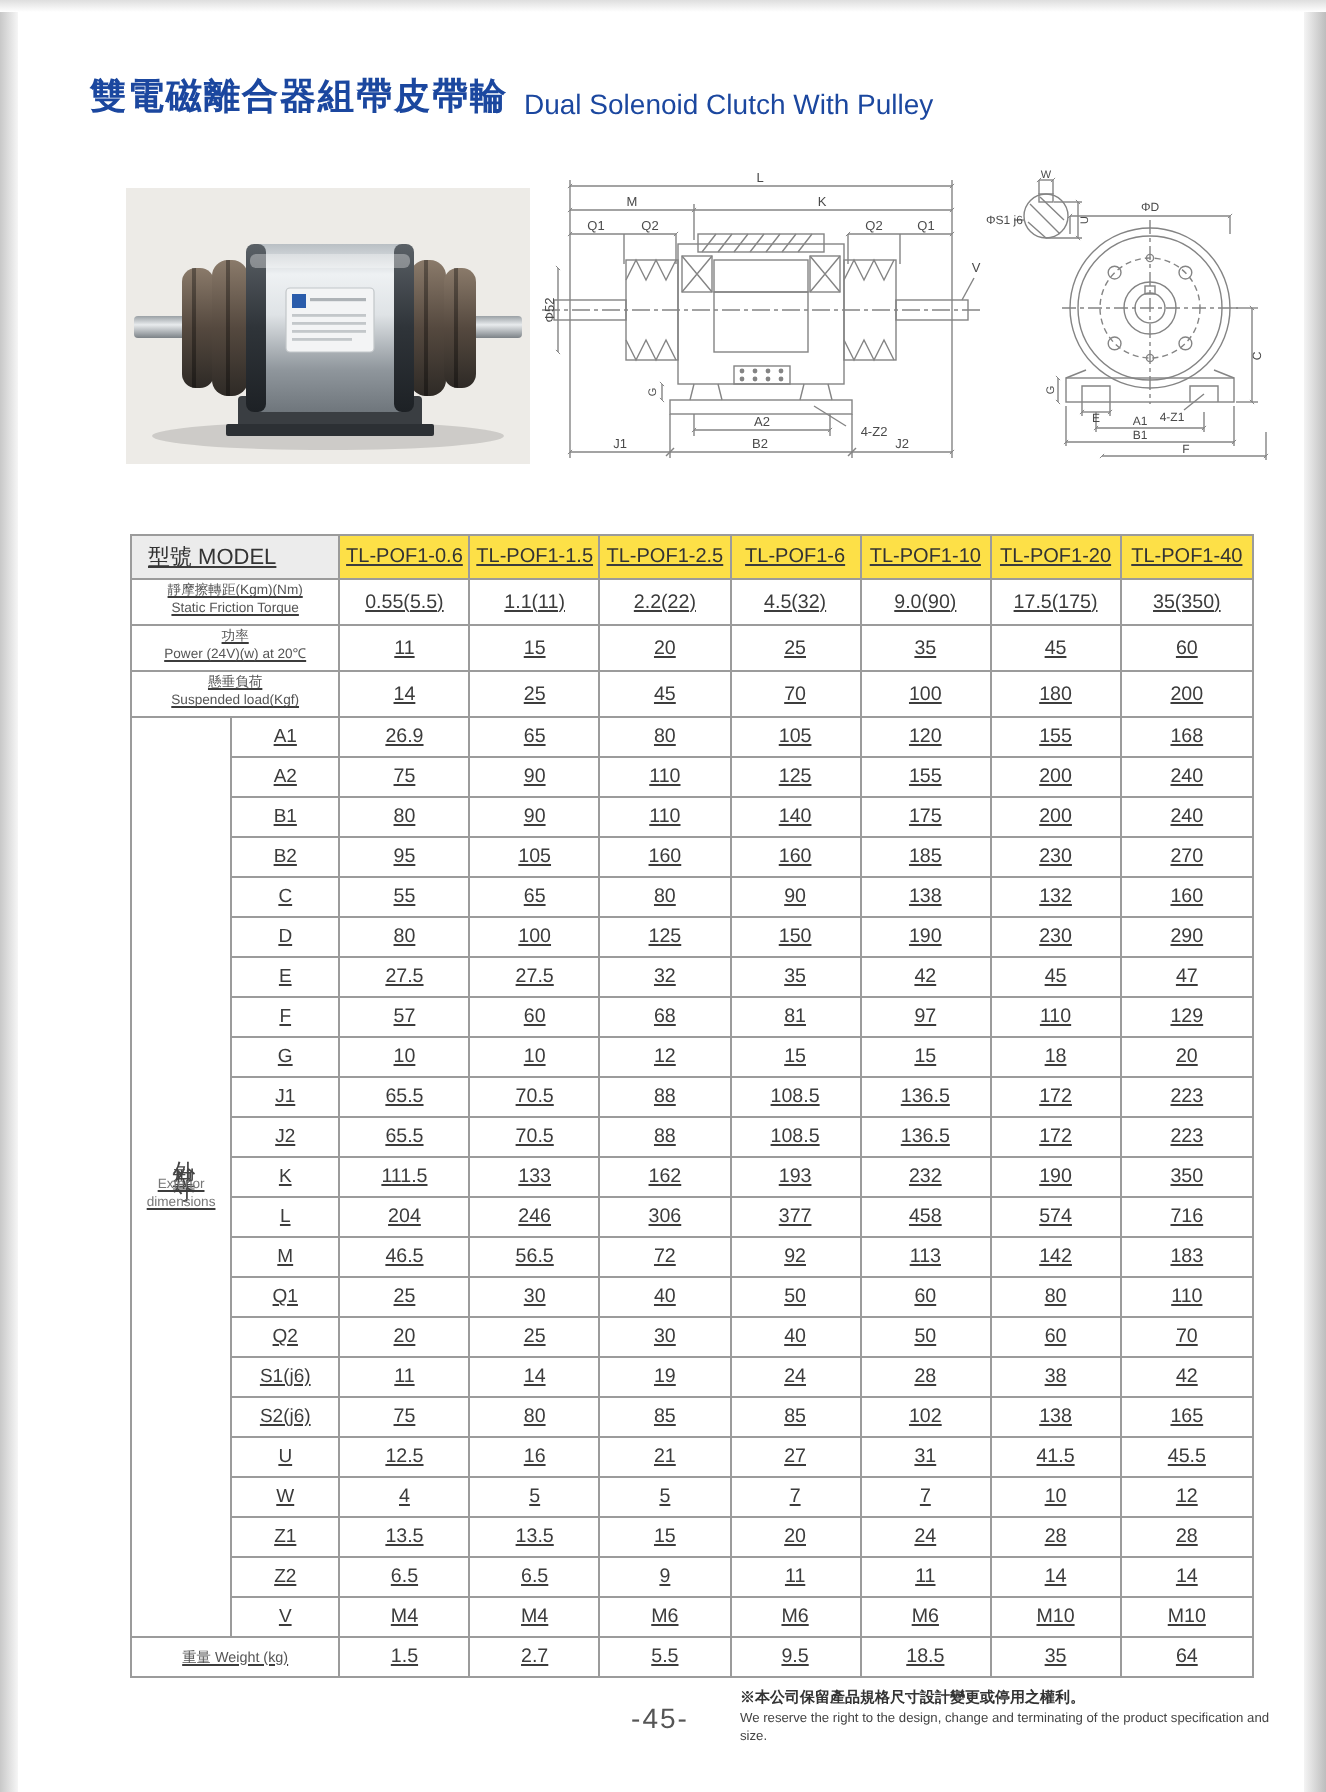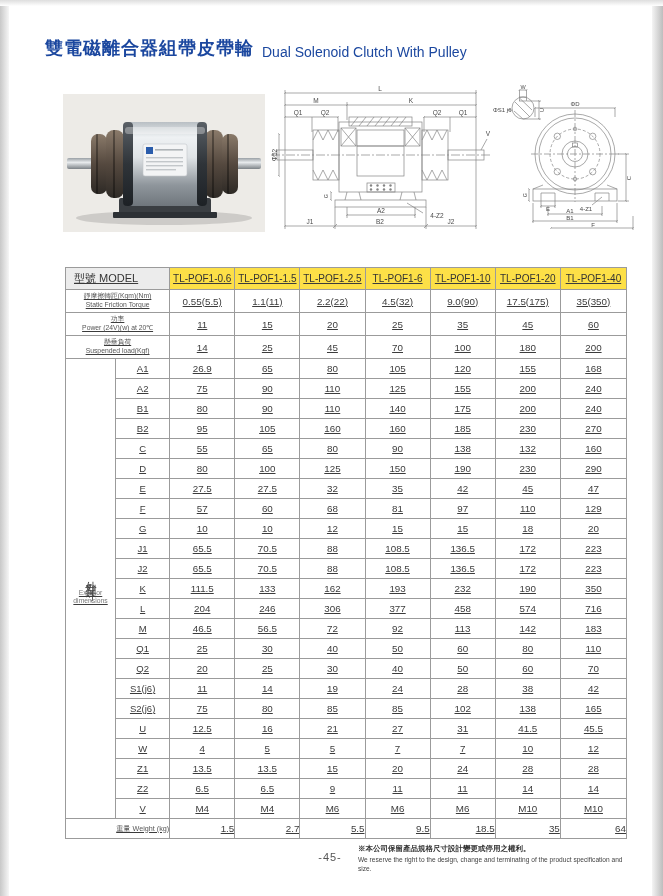--- a/index.html
+++ b/index.html
@@ -36,25 +36,25 @@
   .spec-table th.model-h { text-align:left; padding-left:8px; font-weight:normal; font-size:11px; background:#ececec; height:22px; color:#333; }
   .spec-table th.model-c { font-weight:normal; font-size:10px; background:#fde047; color:#333; }
   .spec-table tr.spec-row td { height:23px;text-align:center; }
   .spec-table td.spec-label { font-size:6.8px; color:#555; line-height:1.3; }
   .spec-table tr.dim-row td { height:20px; }
   .spec-table td.dim-name { font-size:9.5px; }
   .spec-table td.val { font-size:9.8px; }
   .spec-table td.group-label { vertical-align:middle; }
   .vtext { writing-mode:vertical-rl; text-orientation:upright; display:inline-block; font-size:11.5px; color:#444; letter-spacing:3px; }
   .entext { display:block; font-size:6.8px; color:#777; line-height:1.2; margin-top:3px; }
-  .spec-table tr.weight-row td { height:20px;text-align:right; }
+  .spec-table tr.weight-row td { height:20px; }
   .spec-table td.weight-label { font-size:7.2px; color:#555; }
 
-  .page-num { position:absolute; left:300px; top:851px; width:60px; text-align:center; font-size:11px; color:#555; letter-spacing:1px; }
-  .footnote { position:absolute; left:358px; top:844px; width:278px; }
+  .page-num { position:absolute; left:300px; top:851px; width:60px; text-align:center; font-size:14px; color:#555; letter-spacing:1px; }
+  .footnote { position:absolute; left:370px; top:844px; width:278px; }
   .footnote .fn-zh { font-size:7.5px; font-weight:bold; color:#333; line-height:1.4; }
   .footnote .fn-en { font-size:6.6px; color:#444; line-height:1.4; }
 
   svg text { font-family:"Liberation Sans", sans-serif; }
 </style>
 </head>
 <body>
 
 <div class="page">
   <div class="edge-left"></div>

